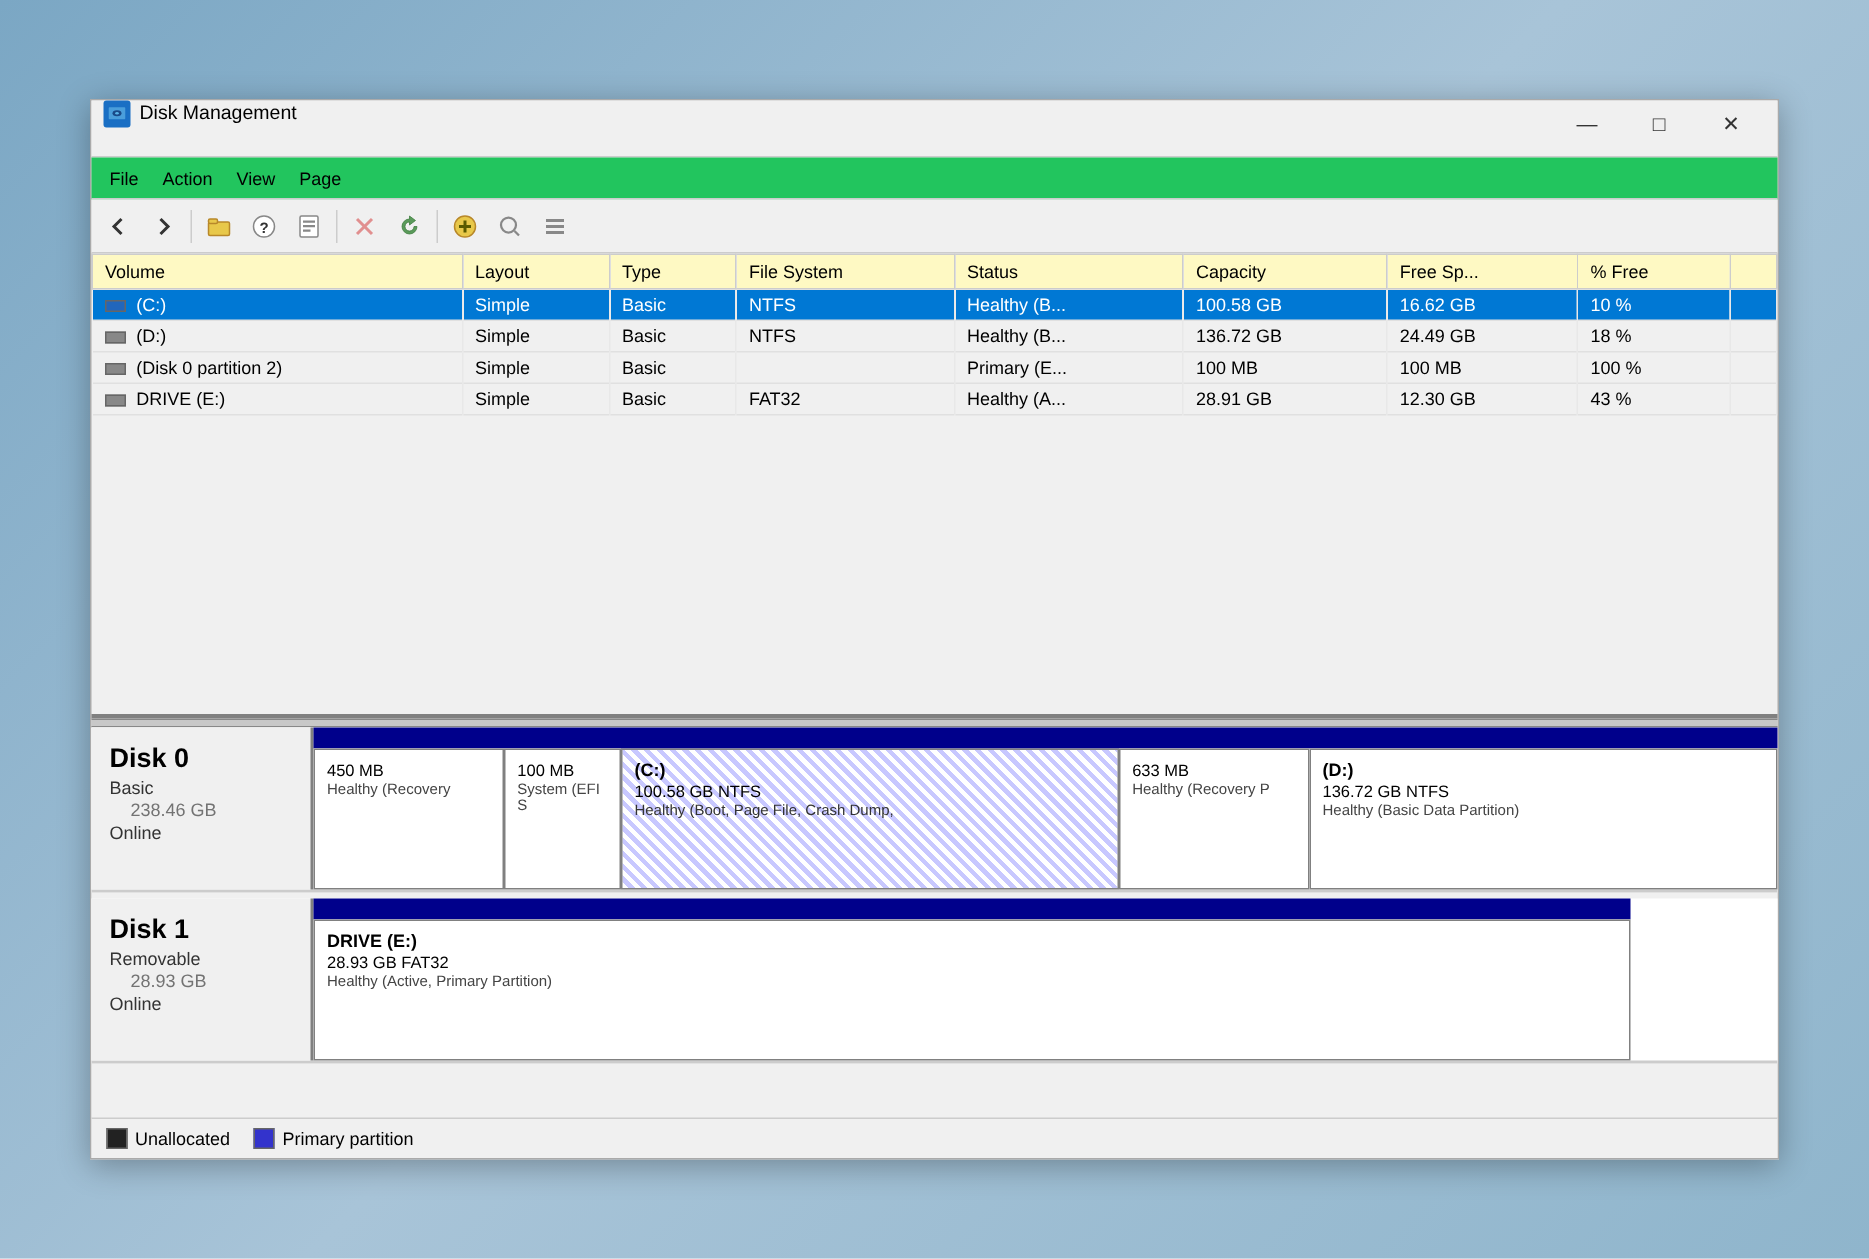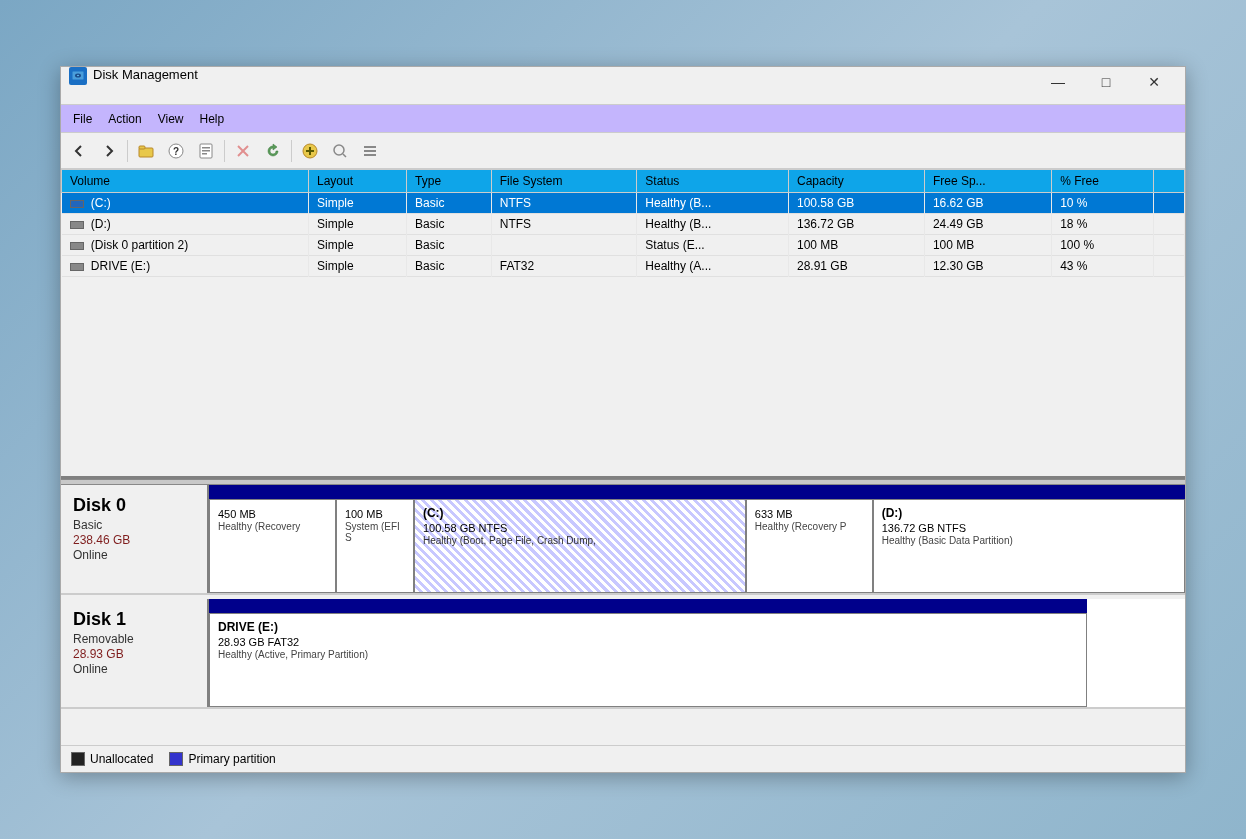--- a/index.html
+++ b/index.html
@@ -60,21 +60,21 @@
       justify-content: center;
       font-size: 14px;
       color: #333;
     }
     .menu-bar {
       display: flex;
       height: 28px;
       align-items: center;
       padding: 0 4px;
       border-bottom: 1px solid #ccc;
-      background: #c4b5fd;
+      background: #22c55e;
     }
     .menu-item {
       padding: 4px 8px;
       cursor: pointer;
       font-size: 12px;
       color: #000;
     }
     .toolbar {
       display: flex;
       align-items: center;
@@ -107,21 +107,21 @@
       height: 310px;
       overflow: auto;
       border-bottom: 3px solid #808080;
     }
     table {
       width: 100%;
       border-collapse: collapse;
       font-size: 12px;
     }
     thead th {
-      background: #0ea5e9;
+      background: #fef9c3;
       border: 1px solid #ccc;
       padding: 4px 8px;
       text-align: left;
       font-weight: normal;
       position: sticky;
       top: 0;
       white-space: nowrap;
     }
     tbody tr {
       border-bottom: 1px solid #e0e0e0;
@@ -150,21 +150,21 @@
     .disk-label {
       width: 148px;
       min-width: 148px;
       padding: 10px 12px;
       background: #f0f0f0;
       border-right: 2px solid #808080;
       font-size: 12px;
     }
     .disk-label-name { font-weight: bold; font-size: 18px; }
     .disk-label-type { color: #333; margin-top: 2px; }
-    .disk-label-size { color: #7f1d1d; margin-top: 1px; }
+    .disk-label-size { color: #737373; margin-top: 1px; margin-left: 14px; }
     .disk-label-status { color: #333; margin-top: 1px; }
     .disk-partitions {
       flex: 1;
       display: flex;
       position: relative;
       padding: 0;
     }
     .disk-bar {
       position: absolute;
       top: 0;
@@ -247,21 +247,21 @@
       <button class="title-btn">—</button>
       <button class="title-btn">□</button>
       <button class="title-btn close">✕</button>
     </div>
   </div>
 
   <div class="menu-bar">
     <span class="menu-item">File</span>
     <span class="menu-item">Action</span>
     <span class="menu-item">View</span>
-    <span class="menu-item">Help</span>
+    <span class="menu-item">Page</span>
   </div>
 
   <div class="toolbar">
     <button class="toolbar-btn" title="Back">
       <svg width="14" height="14" viewBox="0 0 14 14">
           <path d="M9 2L4 7l5 5" stroke="#333" stroke-width="2" fill="none"></path>
         </svg>
     </button>
     <button class="toolbar-btn" title="Forward">
       <svg width="14" height="14" viewBox="0 0 14 14">
@@ -369,21 +369,21 @@
     <td></td>
   </tr>
           <tr>
     <td>
       <span style="display:inline-block;width:14px;height:8px;background:#888;border:1px solid #666;margin-right:4px;vertical-align:middle;"></span>
       (Disk 0 partition 2)
     </td>
     <td>Simple</td>
     <td>Basic</td>
     <td></td>
-    <td>Status (E...</td>
+    <td>Primary (E...</td>
     <td>100 MB</td>
     <td>100 MB</td>
     <td>100 %</td>
     <td></td>
   </tr>
           <tr>
     <td>
       <span style="display:inline-block;width:14px;height:8px;background:#888;border:1px solid #666;margin-right:4px;vertical-align:middle;"></span>
       DRIVE (E:)
     </td>

